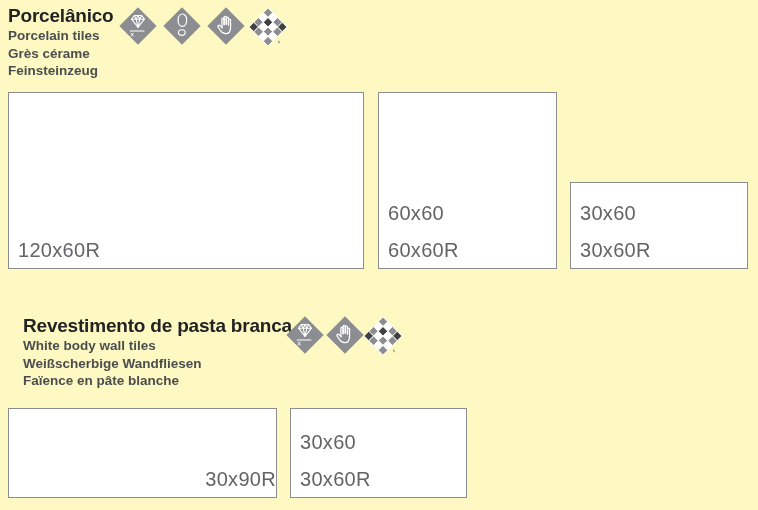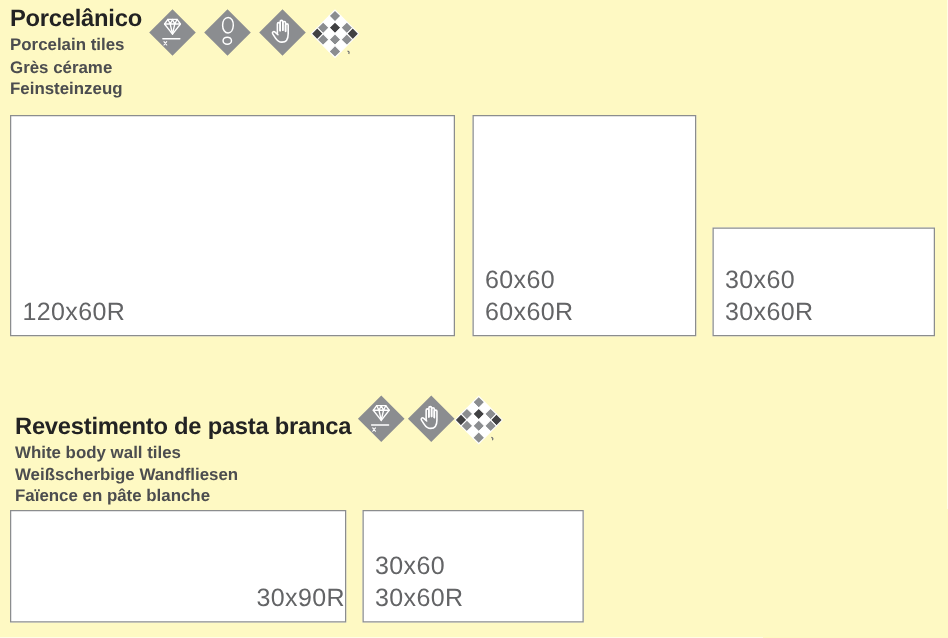--- a/index.html
+++ b/index.html
@@ -18,21 +18,21 @@
   .icon{position:absolute;width:40px;height:40px;}
   .icon svg{display:block;width:100%;height:100%;}
   .tile{
     position:absolute;background:#ffffff;border:1px solid #8b8d8e;box-sizing:border-box;
     display:flex;flex-direction:column;justify-content:flex-end;
   }
   .tile-label{
     padding:0 0 5px 9px;font-size:20px;line-height:26px;color:#636466;
     font-weight:400;letter-spacing:0.3px;
   }
-  .tile-label div{white-space:nowrap;}
+  .tile-label div{white-space:nowrap;margin-top:11px;}
 </style>
 </head>
 <body>
 
 <svg width="0" height="0" style="position:absolute" aria-hidden="true">
   <defs>
     <symbol id="sym-gem" viewBox="0 0 44 44">
       <path d="M22 1.5 42.5 22 22 42.5 1.5 22Z" fill="#8b8d90"></path>
       <g stroke="#ffffff" stroke-width="1.2" fill="none" stroke-linejoin="round" stroke-linecap="round">
         <path d="M15 14.5 18 10.5 H26 L29 14.5 22 23.5 Z"></path>
@@ -124,21 +124,21 @@
     </div>
   </div>
 
   <div class="tile" style="left:570px;top:182px;width:178px;height:87px;">
     <div class="tile-label">
       <div>30x60</div>
       <div>30x60R</div>
     </div>
   </div>
 
-  <div class="sec-header" style="left:12px;top:315px;margin-top:16px;">
+  <div class="sec-header" style="left:23px;top:315px;">
     <h1 class="sec-title">Revestimento de pasta branca</h1>
     <div class="sec-sub">White body wall tiles</div>
     <div class="sec-sub">Weißscherbige Wandfliesen</div>
     <div class="sec-sub">Faïence en pâte blanche</div>
   </div>
 
   <span class="icon" style="left:285px;top:315px;">
       <svg>
         <use href="#sym-gem"></use>
       </svg>

